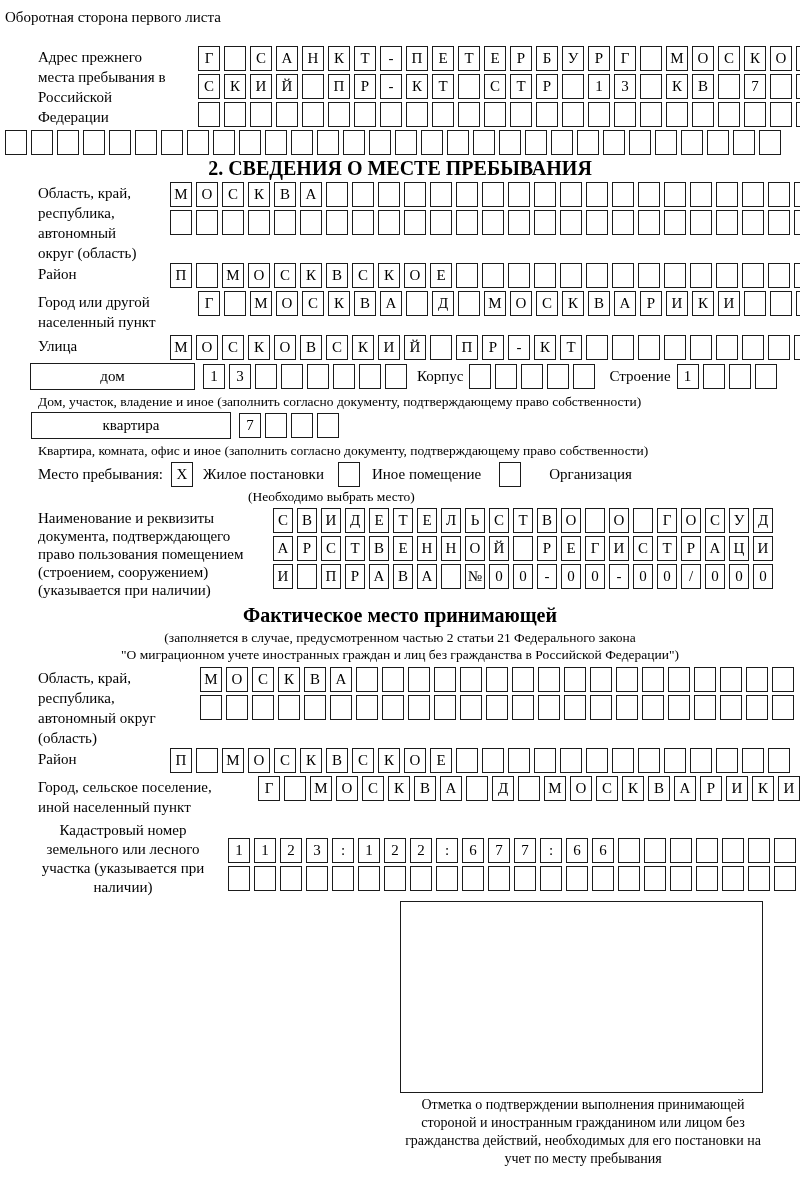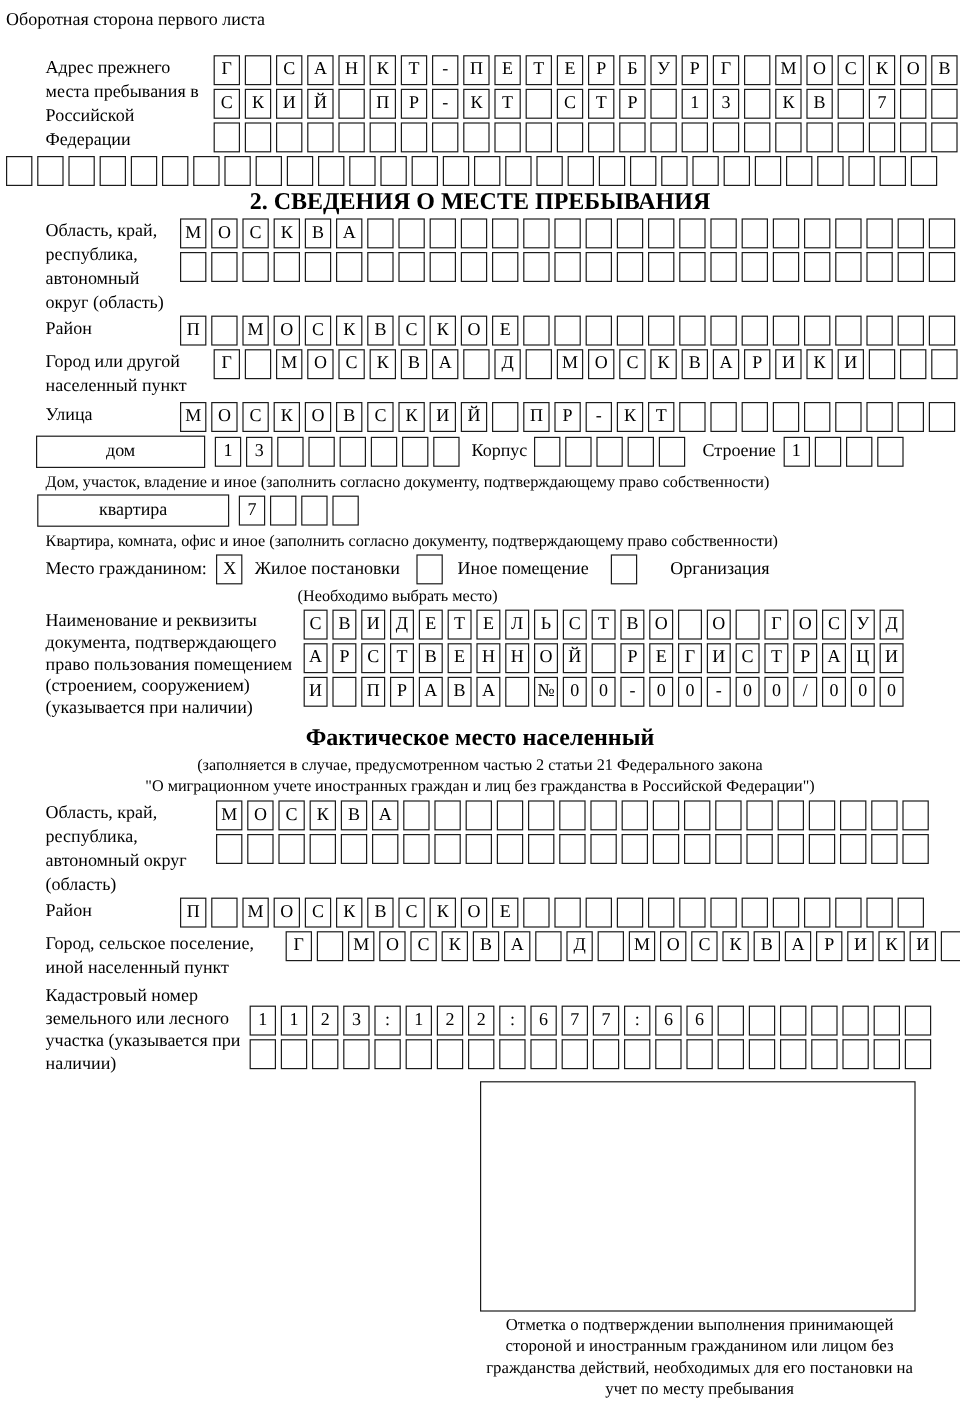--- a/index.html
+++ b/index.html
@@ -1,19 +1,19 @@
 <!DOCTYPE html>
 <html><head>
 <meta charset="utf-8">
 <style>
   html,body{margin:0;padding:0;background:#fff;}
   body{width:800px;height:1180px;overflow:hidden;font-family:"Liberation Serif",serif;color:#000;}
   .page{padding:8px 5px 0 5px;box-sizing:border-box;}
   .header-note{text-align:left;padding-right:52px;font-size:15px;line-height:18px;}
-  .frow{display:flex;align-items:flex-start;}
+  .frow{display:flex;align-items:flex-start;gap:20px;}
   .flabel{font-size:15px;line-height:20px;flex:none;box-sizing:border-box;padding-left:33px;padding-top:1px;}
   .w173{width:173px;} .w145{width:145px;} .w175{width:175px;} .w233{width:233px;} .w203{width:203px;} .w248{width:248px;}
   .rows{display:flex;flex-direction:column;}
   .rows .cells{margin-bottom:3px;}
   .cells{display:flex;gap:4px;flex-wrap:nowrap;}
   .cell{flex:none;width:22px;height:25px;border:1.5px solid #1b1b1b;box-sizing:border-box;display:flex;align-items:center;justify-content:center;font-size:15px;background:#fff;}
   .compact .cell{width:20px;}
   .mb3{margin-bottom:3px;}
   .mt20{margin-top:20px;}
   .note{font-size:13.5px;line-height:17px;}
@@ -302,21 +302,21 @@
         <span class="cell"></span>
         <span class="cell"></span>
         <span class="cell"></span>
         <span class="cell"></span>
         <span class="cell"></span>
         <span class="cell"></span>
       </div>
   </div>
 
   <div class="house-row">
-    <div class="widebox" style="width:141px;margin-left:25px;">дом</div>
+    <div class="widebox" style="width:165px;margin-left:25px;">дом</div>
     <div class="cells" style="margin-left:8px;">
         <span class="cell">1</span>
         <span class="cell">3</span>
         <span class="cell"></span>
         <span class="cell"></span>
         <span class="cell"></span>
         <span class="cell"></span>
         <span class="cell"></span>
         <span class="cell"></span>
       </div>
@@ -332,32 +332,32 @@
     <div class="cells" style="margin-left:6px;">
         <span class="cell">1</span>
         <span class="cell"></span>
         <span class="cell"></span>
         <span class="cell"></span>
       </div>
   </div>
   <div class="note notes-left">Дом, участок, владение и иное (заполнить согласно документу, подтверждающему право собственности)</div>
 
   <div class="house-row">
-    <div class="widebox" style="width:160px;margin-left:26px;">квартира</div>
+    <div class="widebox" style="width:200px;margin-left:26px;">квартира</div>
     <div class="cells" style="margin-left:8px;">
         <span class="cell">7</span>
         <span class="cell"></span>
         <span class="cell"></span>
         <span class="cell"></span>
       </div>
   </div>
   <div class="note notes-left">Квартира, комната, офис и иное (заполнить согласно документу, подтверждающему право собственности)</div>
 
   <div class="stay-row">
-    <span style="padding-left:33px;">Место гражданином:</span>
+    <span style="padding-left:33px;">Место пребывания:</span>
     <span class="cell" style="margin-left:8px;">X</span>
     <span style="margin-left:10px;">Жилое постановки</span>
     <span class="cell" style="margin-left:14px;"></span>
     <span style="margin-left:12px;">Иное помещение</span>
     <span class="cell" style="margin-left:18px;"></span>
     <span style="margin-left:28px;">Организация</span>
   </div>
   <div class="note" style="margin-left:243px;">(Необходимо выбрать место)</div>
 
   <div class="frow doc-blk" style="margin-top:3px;">
@@ -428,21 +428,21 @@
           <span class="cell">0</span>
           <span class="cell">0</span>
           <span class="cell">/</span>
           <span class="cell">0</span>
           <span class="cell">0</span>
           <span class="cell">0</span>
         </div>
     </div>
   </div>
 
-  <div class="sec-title" style="margin-top:6px;">Фактическое место населенный</div>
+  <div class="sec-title" style="margin-top:6px;">Фактическое место принимающей</div>
   <div class="note center">(заполняется в случае, предусмотренном частью 2 статьи 21 Федерального закона</div>
   <div class="note center">"О миграционном учете иностранных граждан и лиц без гражданства в Российской Федерации")</div>
 
   <div class="frow region-blk" style="margin-top:4px;">
     <div class="flabel w175">Область, край, республика, автономный округ (область)</div>
     <div class="rows">
       <div class="cells">
           <span class="cell">М</span>
           <span class="cell">О</span>
           <span class="cell">С</span>
@@ -547,21 +547,21 @@
         <span class="cell">А</span>
         <span class="cell">Р</span>
         <span class="cell">И</span>
         <span class="cell">К</span>
         <span class="cell">И</span>
         <span class="cell"></span>
       </div>
   </div>
 
   <div class="frow" style="min-height:76px;">
-    <div class="flabel w203" style="line-height:19px;">Кадастровый номер земельного или лесного участка (указывается при наличии)</div>
+    <div class="flabel w203" style="line-height:19px;text-align:center;">Кадастровый номер земельного или лесного участка (указывается при наличии)</div>
     <div class="rows" style="padding-top:18px;">
       <div class="cells">
           <span class="cell">1</span>
           <span class="cell">1</span>
           <span class="cell">2</span>
           <span class="cell">3</span>
           <span class="cell">:</span>
           <span class="cell">1</span>
           <span class="cell">2</span>
           <span class="cell">2</span>

